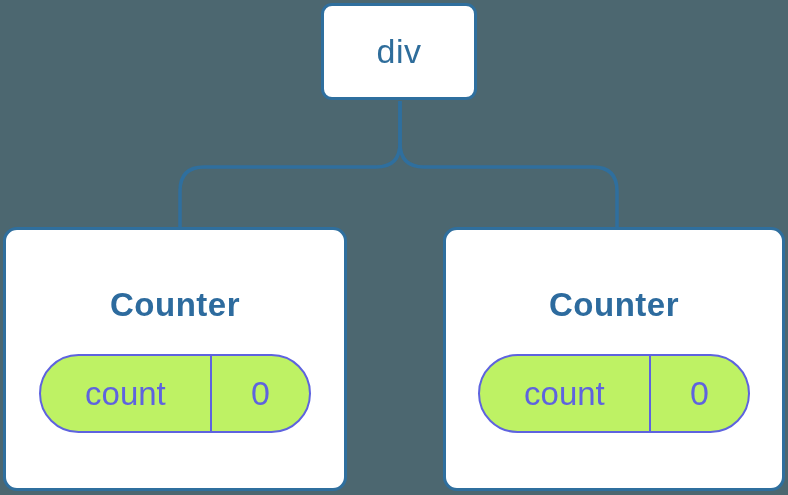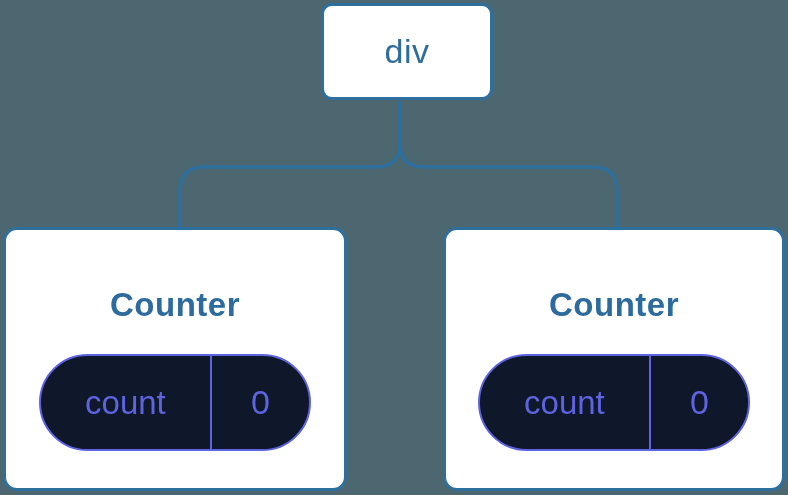--- a/index.html
+++ b/index.html
@@ -13,21 +13,21 @@
     width: 788px;
     height: 495px;
     background: #4C6770;
     overflow: hidden;
   }
   
   .root-node {
     position: absolute;
     left: 321px;
     top: 3px;
-    width: 172px;
+    width: 156px;
     height: 97px;
     background: #FFFFFF;
     border: 3px solid #2F6F9E;
     border-radius: 11px;
     box-sizing: border-box;
     display: flex;
     align-items: center;
     justify-content: center;
   }
   .root-node span {
@@ -68,27 +68,27 @@
     margin-top: 56px;
     font-size: 33px;
     font-weight: bold;
     color: #2D6B9E;
     letter-spacing: 0.5px;
   }
   
   .pill {
     margin-top: 30px;
     width: 272px;
-    height: 97px;
+    height: 79px;
     border: 2px solid #5E63DF;
     border-radius: 60px;
     box-sizing: border-box;
     display: flex;
     overflow: hidden;
-    background: #0f172a;
+    background: #bef264;
   }
   .pill-key {
     flex: 0 0 63%;
     display: flex;
     align-items: center;
     justify-content: center;
     font-size: 33px;
     color: #5E63DF;
   }
   .pill-value {

